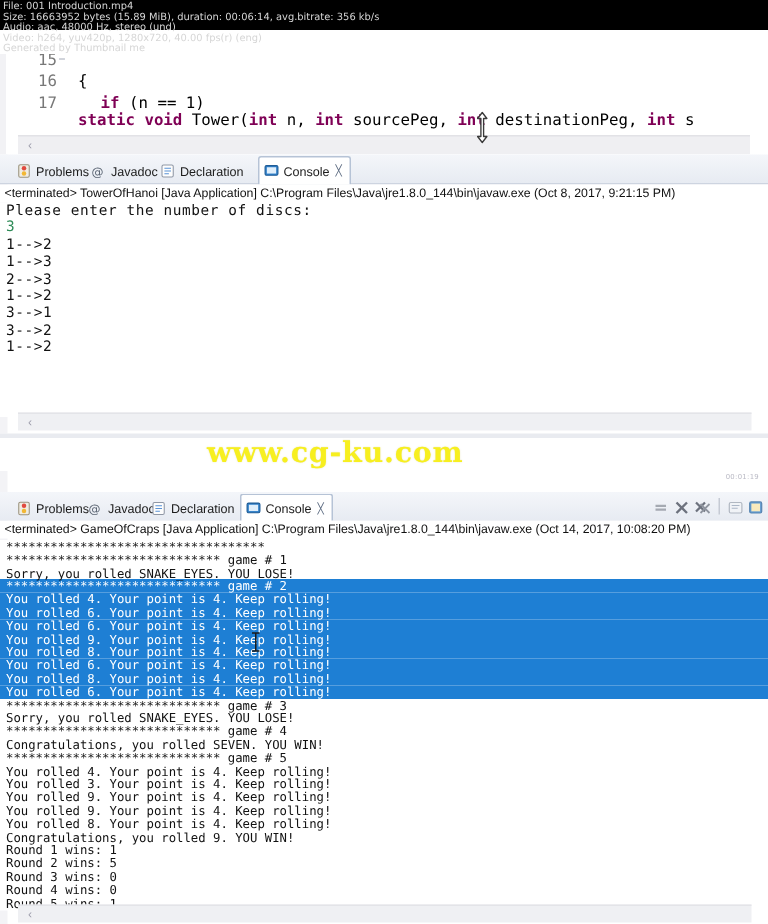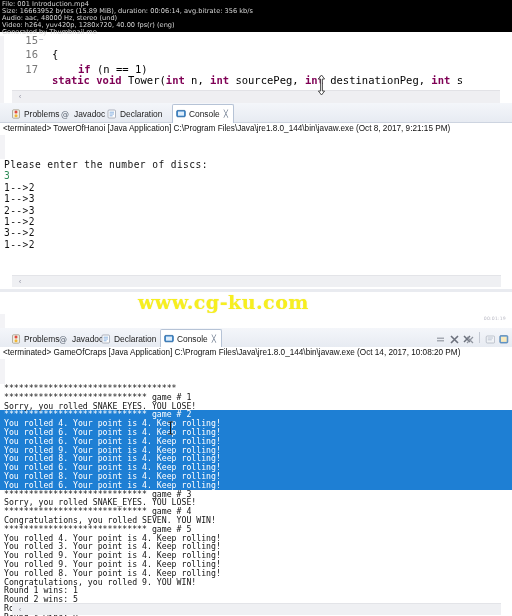--- a/index.html
+++ b/index.html
@@ -6,21 +6,21 @@
   body{
     width:512px;height:616px;overflow:hidden;
     background:#ffffff;
     font-family:"Liberation Sans", sans-serif;
     -webkit-font-smoothing:none;
   }
   .screen{position:relative;width:512px;height:616px;overflow:hidden;background:#fff;}
 
   
   .vidinfo{
-    position:absolute;left:0;top:0;width:512px;height:32px;
+    position:absolute;left:0;top:0;width:512px;height:20px;
     background:#000;color:#d6d6d6;
     font-family:"DejaVu Sans", sans-serif;
     font-size:6.6px;line-height:7.1px;
     padding:1px 0 0 2px;box-sizing:border-box;
     letter-spacing:0px;
   }
   .vidinfo div{white-space:nowrap;}
 
   
   .editor{
@@ -68,21 +68,20 @@
   .tico{display:inline-block;width:10px;height:10px;position:relative;}
 
   .launchline{
     position:relative;height:12px;width:512px;background:#fff;
     font-size:8.2px;color:#101010;white-space:nowrap;
     padding:1px 0 0 3px;box-sizing:border-box;
   }
   .consolebody{
     position:relative;width:512px;background:#ffffff;overflow:hidden;
     font-family:"DejaVu Sans Mono", monospace;
-    margin-top:24px;
   }
   .cline{
     white-space:pre;font-size:8.2px;line-height:8.8px;color:#121212;
     padding-left:4px;
   }
   .cline.sel{background:#1e7fd4;color:#ffffff;}
   .cline.green{color:#2e8b57;}
   .cline.big{font-size:9.6px;line-height:11.4px;letter-spacing:0.4px;}
 
   .hscroll{
@@ -133,21 +132,21 @@
     <div class="editor-leftbar" style="top:0;height:67px;"></div>
 
     <div class="gutter" style="top:-2px;">15</div>
     <div class="folded" style="top:-1px;">−</div>
     <div class="codetxt" style="top:-2px;margin-top:40px;"><span class="kw">static</span> <span class="kw">void</span> Tower(<span class="kw">int</span> n, <span class="kw">int</span> sourcePeg, <span class="kw">int</span> destinationPeg, <span class="kw">int</span> s</div>
 
     <div class="gutter" style="top:12px;">16</div>
     <div class="codetxt" style="top:12px;">{</div>
 
     <div class="gutter" style="top:27px;">17</div>
-    <div class="codetxt" style="top:27px;"><span style="margin-left:26px;"><span class="kw">if</span> (n == 1)</span></div>
+    <div class="codetxt" style="top:27px;"><span style="margin-left:15px;"><span class="kw">if</span> (n == 1)</span></div>
 
     <div class="editor-scroll">
       <div class="sb-arrow">‹</div>
     </div>
   </div>
 
   <svg class="cursor-vresize" style="left:316px;top:74px;" viewBox="0 0 11 22">
     <path d="M5.5 1 L8.6 5 H6.4 V17 H8.6 L5.5 21 L2.4 17 H4.6 V5 H2.4 Z" fill="#ffffff" stroke="#3a3a3a" stroke-width="0.9" stroke-linejoin="round"></path>
   </svg>
 
@@ -196,20 +195,21 @@
 
     <div class="launchline">&lt;terminated&gt; TowerOfHanoi [Java Application] C:\Program Files\Java\jre1.8.0_144\bin\javaw.exe (Oct 8, 2017, 9:21:15 PM)</div>
 
     <div class="consolebody" id="console1-body" style="height:143px;">
         <div class="cline big">Please enter the number of discs:</div>
         <div class="cline green big">3</div>
         <div class="cline big">1--&gt;2</div>
         <div class="cline big">1--&gt;3</div>
         <div class="cline big">2--&gt;3</div>
         <div class="cline big">1--&gt;2</div>
+        <div class="cline big">3--&gt;1</div>
         <div class="cline big">3--&gt;2</div>
         <div class="cline big">1--&gt;2</div>
       </div>
 
     <div class="hscroll" style="bottom:2px;">
       <div class="sb-arrow">‹</div>
     </div>
   </div>
 
   <div class="divider" style="top:289px;"></div>

